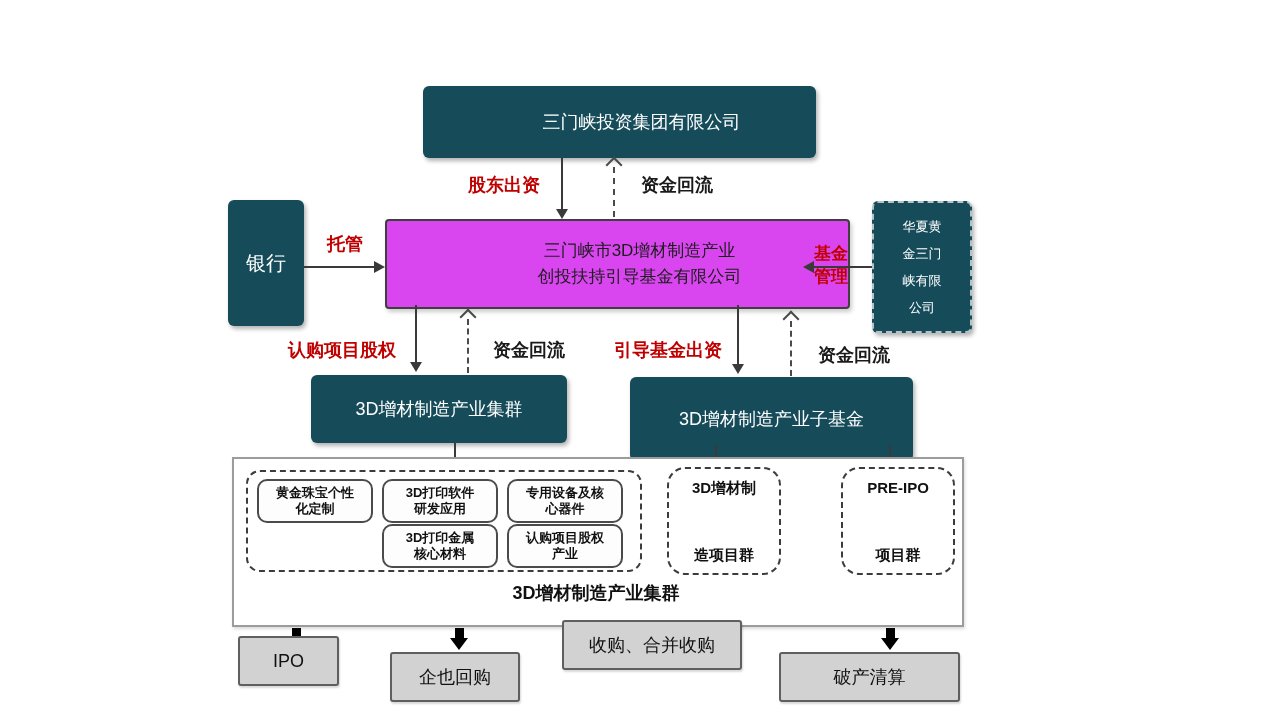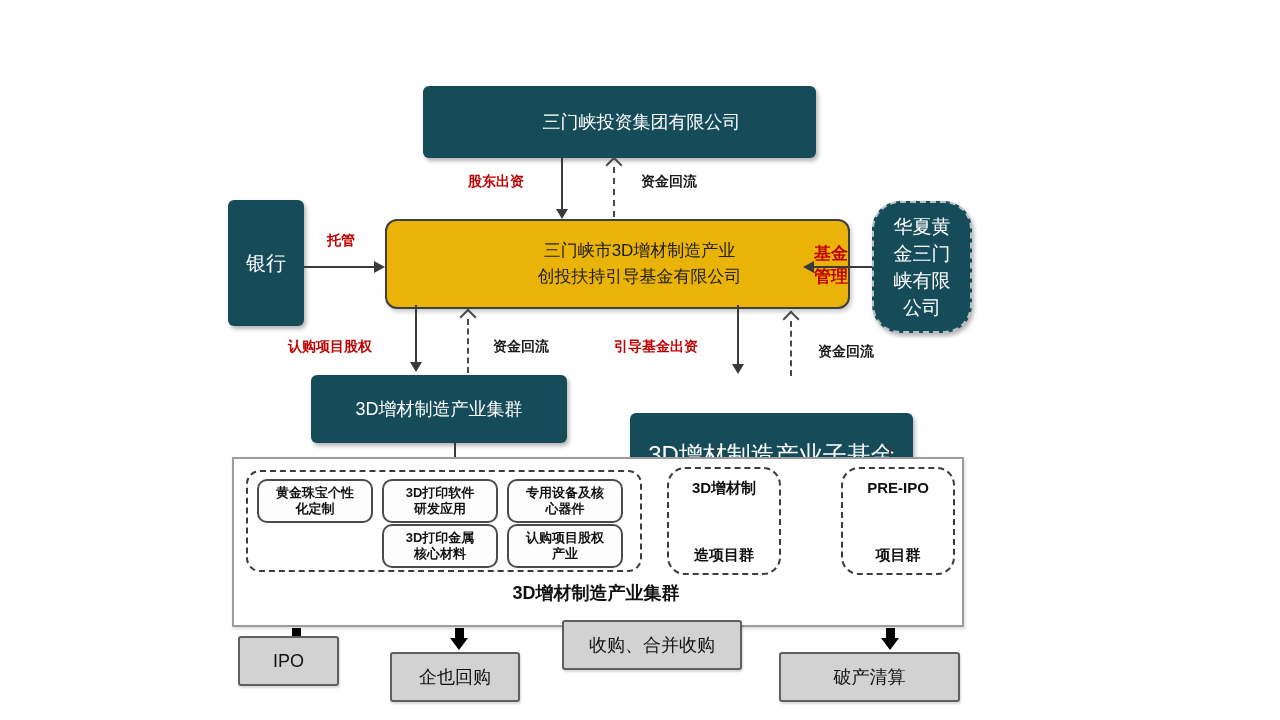--- a/index.html
+++ b/index.html
@@ -3,26 +3,26 @@
 <meta charset="utf-8">
 <style>
   html,body{margin:0;padding:0;background:#fff;}
   .canvas{position:relative;width:1280px;height:720px;background:#ffffff;
     font-family:"Liberation Sans","DejaVu Sans",sans-serif;overflow:hidden;}
   .abs{position:absolute;}
   .teal{background:#164c5a;color:#ffffff;display:flex;flex-direction:column;
     align-items:center;justify-content:center;text-align:center;border-radius:6px;
     box-shadow:2px 3px 4px rgba(0,0,0,.30);}
   .teal-dashed{border:2px dashed #b4c3c8;}
-  .centerbox{background:#eab308;border:2px solid #3f3f3f;border-radius:12px;color:#1c1c1c;
+  .centerbox{background:#d946ef;border:2px solid #3f3f3f;border-radius:4px;color:#1c1c1c;
     display:flex;flex-direction:column;align-items:center;justify-content:center;
     text-align:center;box-shadow:2px 3px 4px rgba(0,0,0,.20);}
   .red{color:#c00000;font-weight:700;}
   .blk{color:#1a1a1a;font-weight:700;}
-  .lbl{font-size:14px;white-space:nowrap;text-align:right;}
+  .lbl{font-size:18px;white-space:nowrap;text-align:right;}
   .vl{width:0;border-left:2px solid #3a3a3a;}
   .vd{width:0;border-left:2px dashed #4a4a4a;}
   .hl{height:0;border-top:2px solid #3a3a3a;}
   .head-down{width:0;height:0;border-left:6px solid transparent;border-right:6px solid transparent;
     border-top:10px solid #3a3a3a;}
   .head-down.sm{border-left-width:5px;border-right-width:5px;border-top-width:8px;}
   .head-right{width:0;height:0;border-top:6px solid transparent;border-bottom:6px solid transparent;
     border-left:11px solid #3a3a3a;}
   .head-left{width:0;height:0;border-top:6px solid transparent;border-bottom:6px solid transparent;
     border-right:11px solid #3a3a3a;}
@@ -68,21 +68,21 @@
     <div>创投扶持引导基金有限公司</div>
   </div>
 
   <div class="abs teal" style="left:228px;top:200px;width:76px;height:126px;font-size:20px;">
     <span>银行</span>
   </div>
   <div class="abs hl" style="left:304px;top:266px;width:72px;"></div>
   <div class="abs head-right" style="left:374px;top:261px;"></div>
   <div class="abs lbl red" style="left:327px;top:232px;">托管</div>
 
-  <div class="abs teal teal-dashed" style="left:872px;top:201px;width:96px;height:128px;font-size:19px;line-height:27px;border-radius:28px;">
+  <div class="abs teal teal-dashed" style="left:872px;top:201px;width:96px;height:128px;font-size:13px;line-height:27px;">
     <div>华夏黄</div>
     <div>金三门</div>
     <div>峡有限</div>
     <div>公司</div>
   </div>
   <div class="abs hl" style="left:812px;top:266px;width:60px;"></div>
   <div class="abs head-left" style="left:803px;top:261px;"></div>
   <div class="abs red" style="left:814px;top:242px;font-size:17px;line-height:23px;text-align:left;">
     <div>基金</div>
     <div>管理</div>
@@ -100,21 +100,21 @@
   <div class="abs head-down" style="left:732px;top:364px;"></div>
   <div class="abs lbl red" style="left:614px;top:338px;">引导基金出资</div>
 
   <div class="abs vd" style="left:790px;top:321px;height:55px;"></div>
   <div class="abs chev-up" style="left:785px;top:313px;"></div>
   <div class="abs lbl blk" style="left:818px;top:343px;">资金回流</div>
 
   <div class="abs teal" style="left:311px;top:375px;width:256px;height:68px;font-size:18px;">
     <span>3D增材制造产业集群</span>
   </div>
-  <div class="abs teal" style="left:630px;top:377px;width:283px;height:84px;font-size:24px;margin-top:36px;">
+  <div class="abs teal" style="left:630px;top:377px;width:283px;height:84px;font-size:18px;">
     <span>3D增材制造产业子基金</span>
   </div>
 
   <div class="abs vl" style="left:454px;top:443px;height:22px;"></div>
   <div class="abs head-down sm" style="left:450px;top:464px;"></div>
 
   <div class="abs vl" style="left:715px;top:445px;height:16px;"></div>
   <div class="abs head-down sm" style="left:711px;top:460px;"></div>
 
   <div class="abs vl" style="left:889px;top:445px;height:16px;"></div>

